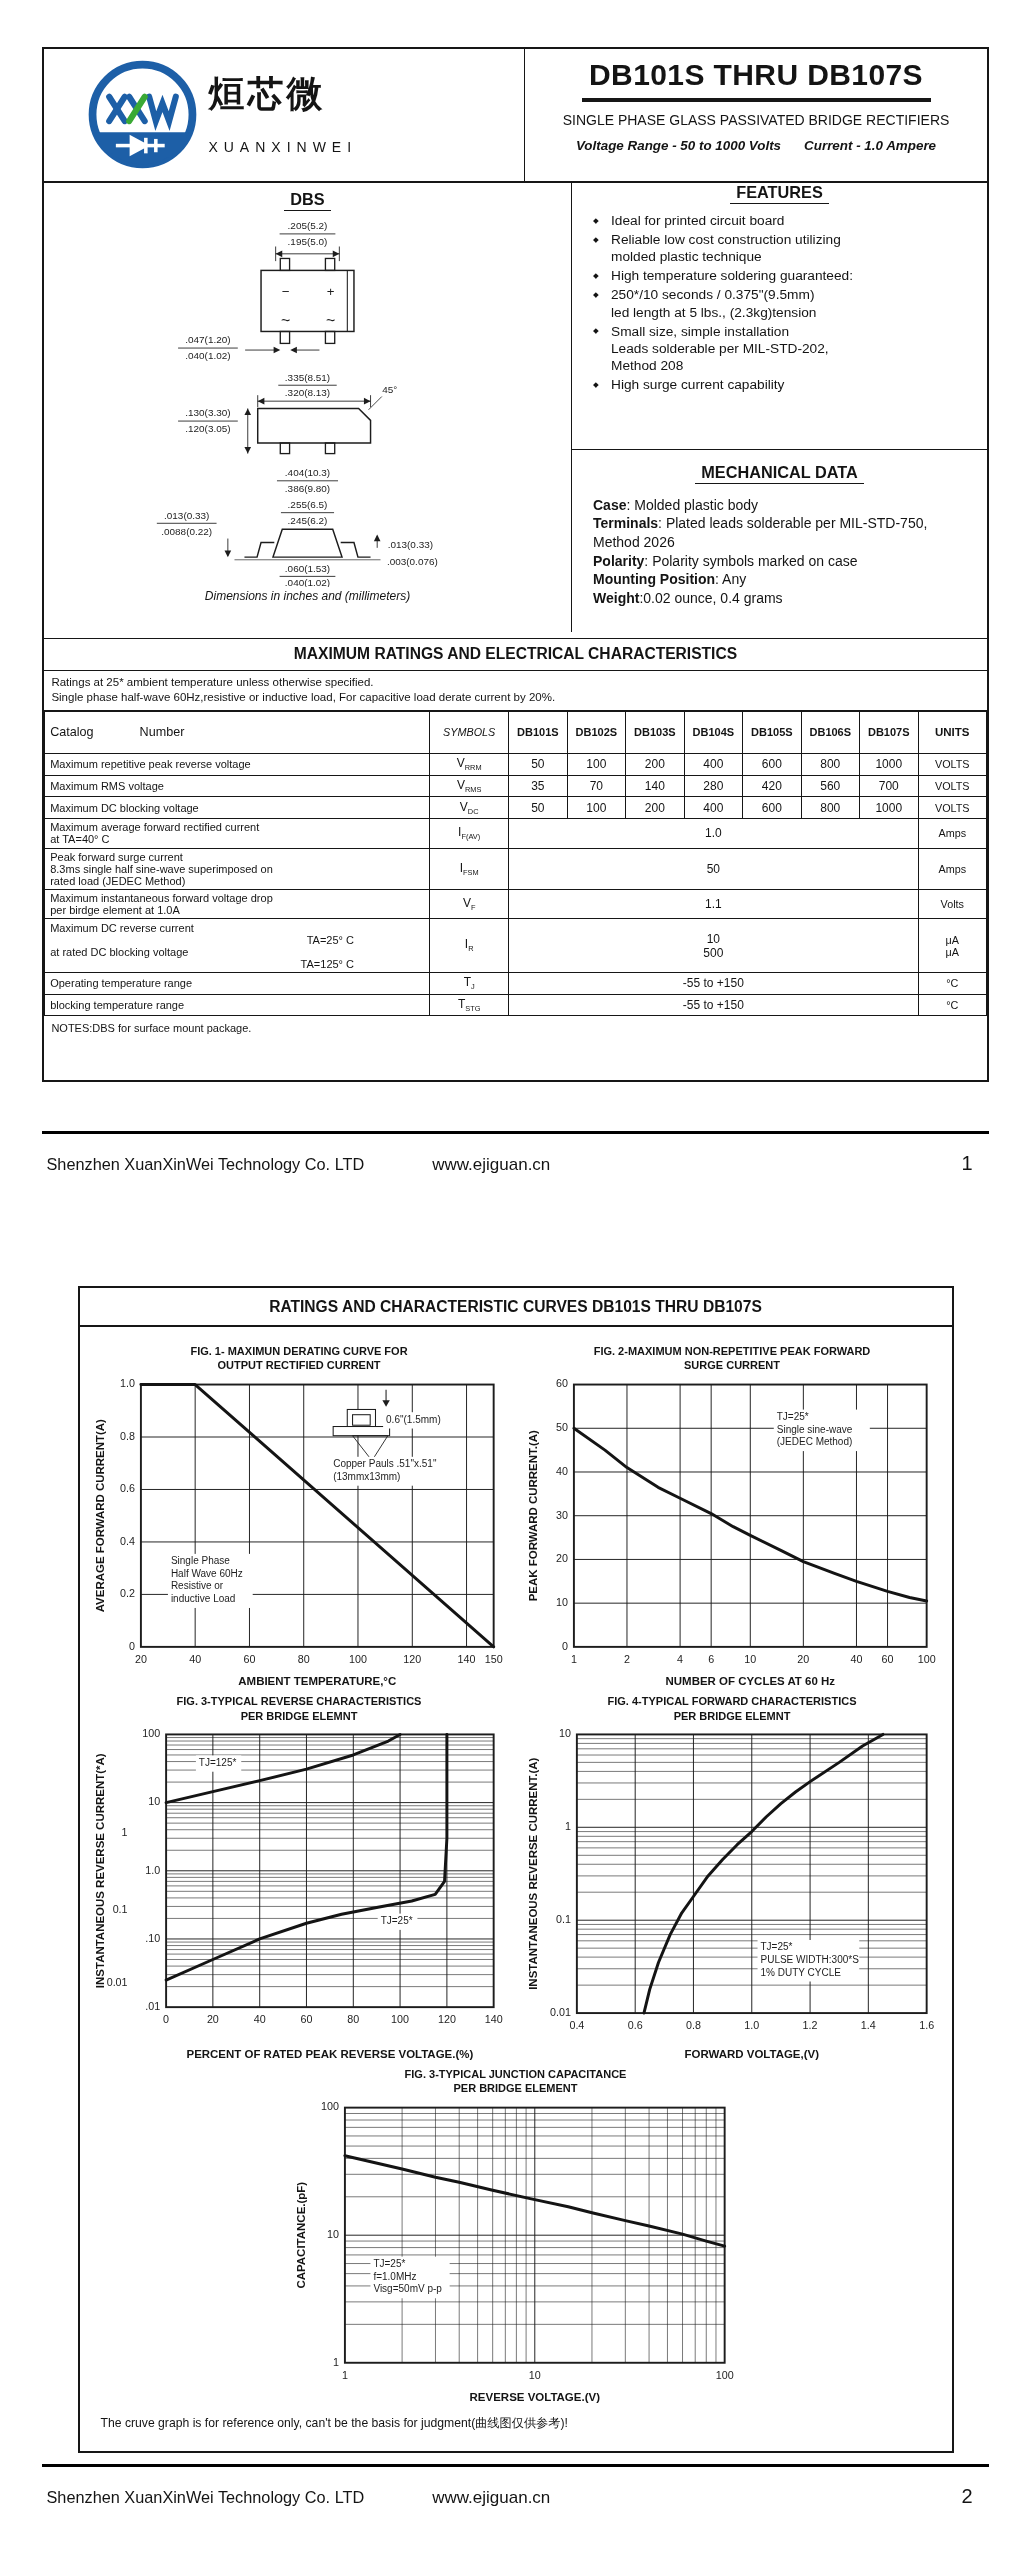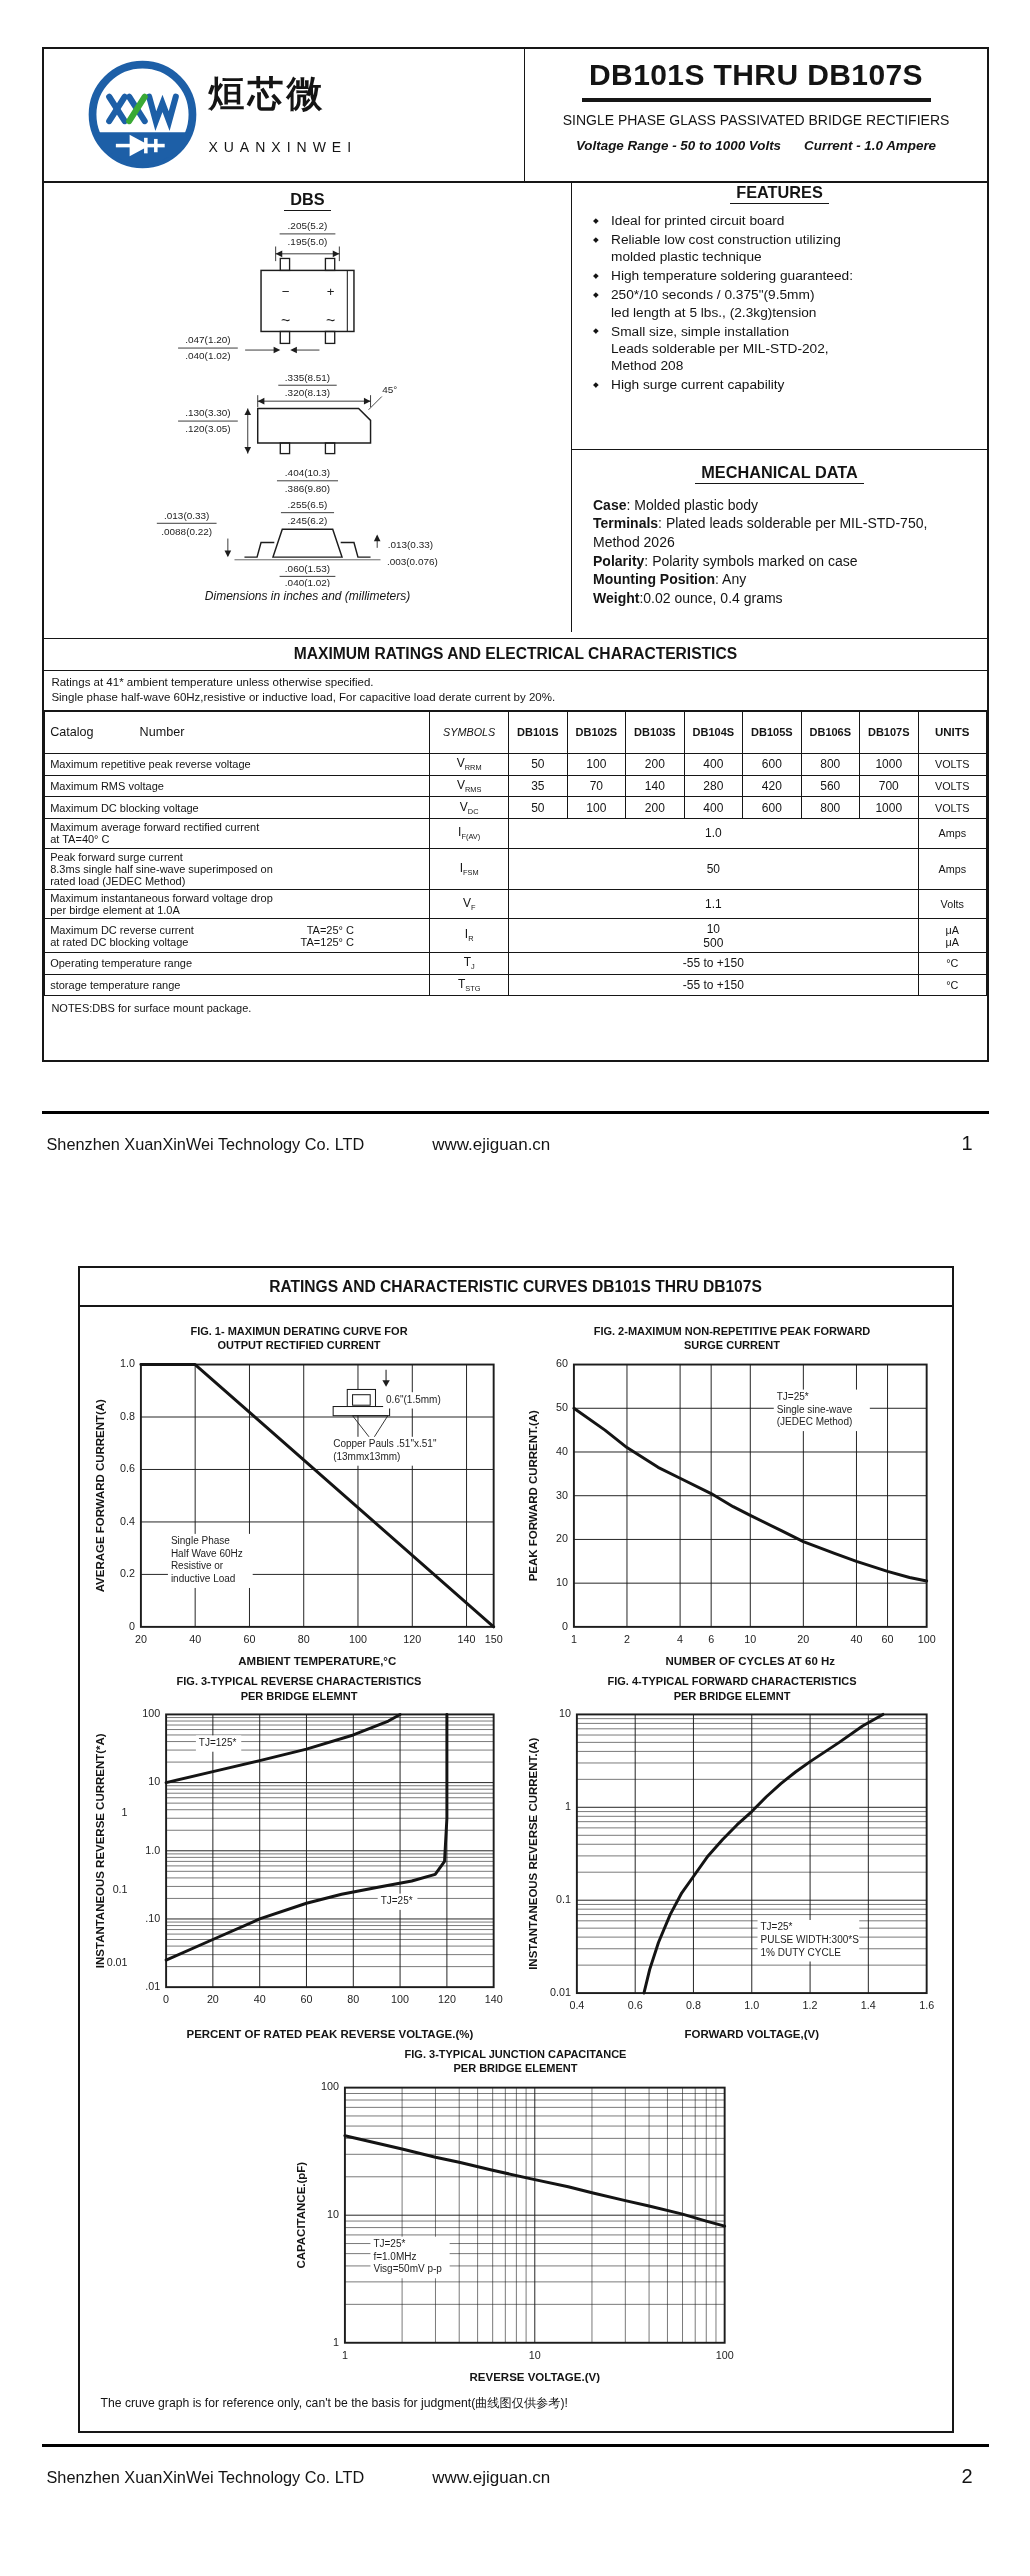--- a/index.html
+++ b/index.html
@@ -42,21 +42,21 @@
   table.ratings tr.hdr-row td{height:37px;}
   .cat-hdr{font-size:12.6px;}
   .cat-hdr .num{margin-left:46px;}
   .sym-hdr{font-style:italic;font-size:10.8px;text-align:center;}
   .part-hdr{font-weight:bold;font-size:11px;text-align:center;padding:2.2px 1.5px;}
   .units-hdr{font-weight:bold;font-size:11.5px;text-align:center;}
   td.val{text-align:center;font-size:12px;}
   td.unit{text-align:center;font-size:10.8px;}
   td.sym{text-align:center;font-size:12px;}
   td.sym sub{font-size:7.4px;}
-  .pline{display:flex;}
+  .pline{display:flex;flex-direction:column;}
   .pline .cond{margin-left:auto;margin-right:70px;}
   .notes-box{padding:6px 7.4px 46px;font-size:11px;}
 
   
   .pfoot{margin:49px 42px 0;border-top:3.7px solid #000;display:flex;align-items:baseline;padding:18px 4.5px 0;}
   .pf-company{font-size:16.3px;}
   .pf-web{font-size:17px;margin-left:68px;}
   .pf-page{margin-left:auto;font-size:20px;padding-right:12px;}
   .gap{height:111px;}
 
@@ -212,21 +212,21 @@
         <div class="mech">
           <div class="box-h"><span>MECHANICAL DATA</span></div>
           <div class="mech-list" id="mech-list"><div><b>Case</b>: Molded plastic body</div><div><b>Terminals</b>: Plated leads solderable per MIL-STD-750,
  Method 2026</div><div><b>Polarity</b>: Polarity symbols marked on case</div><div><b>Mounting Position</b>: Any</div><div><b>Weight</b>:0.02 ounce, 0.4 grams</div></div>
         </div>
       </div>
     </div>
 
     <div class="rt-title">MAXIMUM RATINGS AND ELECTRICAL CHARACTERISTICS</div>
     <div class="rt-notes">
-      <div>Ratings at 41* ambient temperature unless otherwise specified.</div>
+      <div>Ratings at 25* ambient temperature unless otherwise specified.</div>
       <div>Single phase half-wave 60Hz,resistive or inductive load, For capacitive load derate current by 20%.</div>
     </div>
     <table class="ratings" id="ratings-table">
       <colgroup>
         <col style="width:40.5%">
           <col style="width:8.3%">
         <col style="width:6.15%">
           <col style="width:6.15%">
           <col style="width:6.15%">
           <col style="width:6.15%">
@@ -342,21 +342,21 @@
           <tr>
             <td>
               <div>Operating temperature range</div>
             </td>
             <td class="sym">T<sub>J</sub></td>
             <td class="val" colspan="7">-55 to +150</td>
             <td class="unit">°C</td>
           </tr>
           <tr>
             <td>
-              <div>storage temperature range</div>
+              <div>blocking temperature range</div>
             </td>
             <td class="sym">T<sub>STG</sub></td>
             <td class="val" colspan="7">-55 to +150</td>
             <td class="unit">°C</td>
           </tr>
         </tbody>
     </table>
     <div class="notes-box">NOTES:DBS for surface mount package.</div>
   </div>
 

